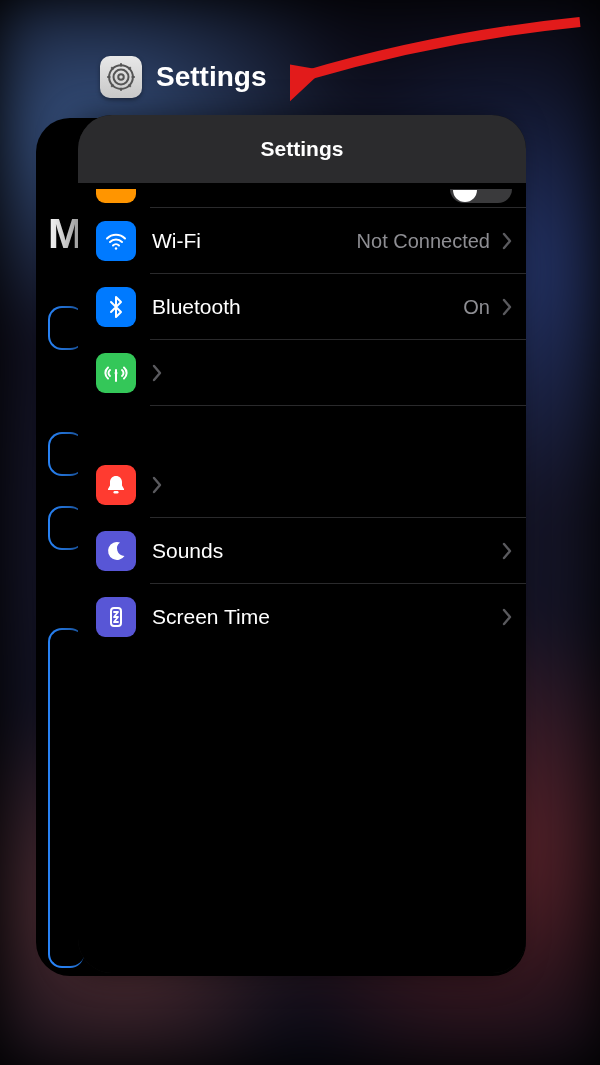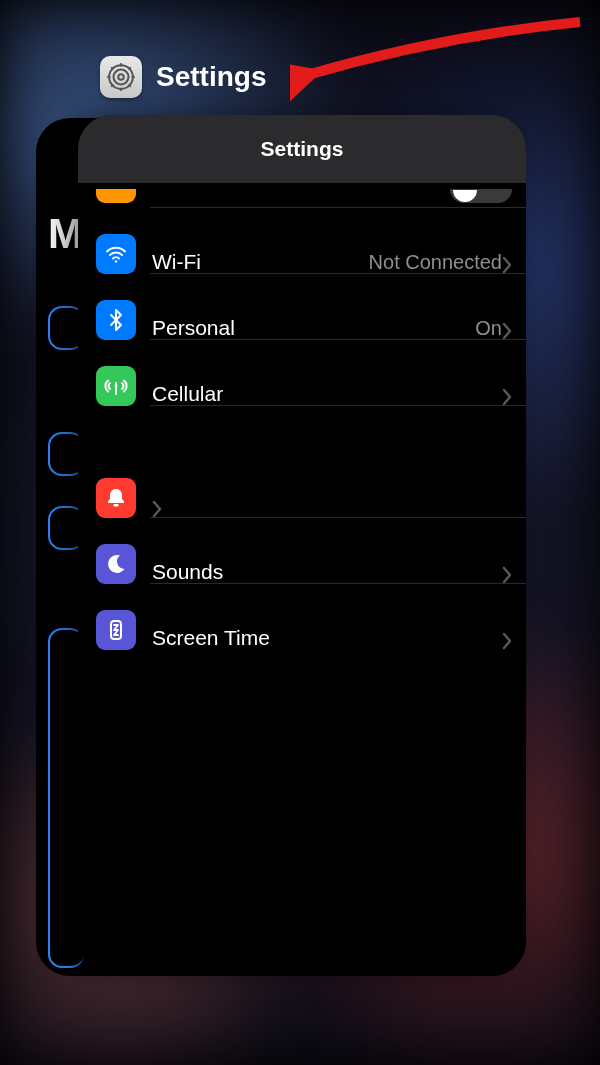--- a/index.html
+++ b/index.html
@@ -74,21 +74,21 @@
       display:flex; align-items:center; justify-content:center;
       flex:0 0 auto;
     }
     .card-title { color:#fff; font-size:21px; font-weight:600; }
 
     .list { flex:1; background:#000; padding-top:0; }
     .group { background:#000; }
     .group + .group { margin-top:46px; }
 
     .row {
-      display:flex; align-items:flex-end;
+      display:flex; align-items:center;
       height:66px;
       padding-left:18px; padding-right:14px;
       position:relative;
     }
     .row .sep {
       position:absolute; left:72px; right:0; bottom:0;
       height:1px; background:#2a2a2c;
     }
     .first-partial {
       height:20px; padding:0 14px 0 18px;
@@ -110,21 +110,21 @@
       border-bottom-left-radius:12px; border-bottom-right-radius:12px;
     }
 
     .icon-box {
       width:40px; height:40px; border-radius:9px;
       display:flex; align-items:center; justify-content:center;
       flex:0 0 auto; margin-right:16px;
     }
     .icon-box svg { display:block; }
     .row-label { color:#fff; font-size:21px; flex:1; }
-    .row-value { color:#8e8e93; font-size:20px; margin-right:0; }
+    .row-value { color:#8e8e93; font-size:20px; margin-right:12px; }
     .chevron { color:#5a5a5e; }
 
     .toggle {
       width:62px; height:36px; border-radius:18px; background:#3a3a3c;
       position:relative; flex:0 0 auto;
     }
     .toggle .knob {
       position:absolute; top:3px; left:3px;
       width:30px; height:30px; border-radius:50%; background:#fff;
       box-shadow:0 1px 2px rgba(0,0,0,0.4);
@@ -213,40 +213,39 @@
           </svg>
         <div class="sep"></div>
       </div>
 
       <div class="row">
         <div class="icon-box c-blue">
           <svg width="24" height="24" viewBox="0 0 24 24" fill="none" stroke="#fff" stroke-width="2" stroke-linecap="round" stroke-linejoin="round">
               <path d="M7 7l10 10-5 5V2l5 5L7 17"></path>
             </svg>
         </div>
-        <div class="row-label">Personal</div>
+        <div class="row-label">Bluetooth</div>
         <div class="row-value">On</div>
         <svg class="chevron" width="10" height="18" viewBox="0 0 10 18">
             <path d="M2 2l6 7-6 7" fill="none" stroke="currentColor" stroke-width="2.4" stroke-linecap="round" stroke-linejoin="round"></path>
           </svg>
         <div class="sep"></div>
       </div>
 
       <div class="row">
         <div class="icon-box c-green">
           <svg width="24" height="24" viewBox="0 0 24 24" fill="none" stroke="#fff" stroke-width="2" stroke-linecap="round">
               <path d="M6 9c-2 1.5-2 4.5 0 6"></path>
               <path d="M18 9c2 1.5 2 4.5 0 6"></path>
               <path d="M4 6.5C.5 9.5.5 14.5 4 17.5"></path>
               <path d="M20 6.5c3.5 3 3.5 8 0 11"></path>
               <line x1="12" y1="9" x2="12" y2="20"></line>
               <circle cx="12" cy="12" r="1.5" fill="#fff" stroke="none"></circle>
             </svg>
         </div>
-        <div class="row-label">Cellular</div>
         <svg class="chevron" width="10" height="18" viewBox="0 0 10 18">
             <path d="M2 2l6 7-6 7" fill="none" stroke="currentColor" stroke-width="2.4" stroke-linecap="round" stroke-linejoin="round"></path>
           </svg>
         <div class="sep"></div>
       </div>
 
 
     </div>
 
     <div class="group">

